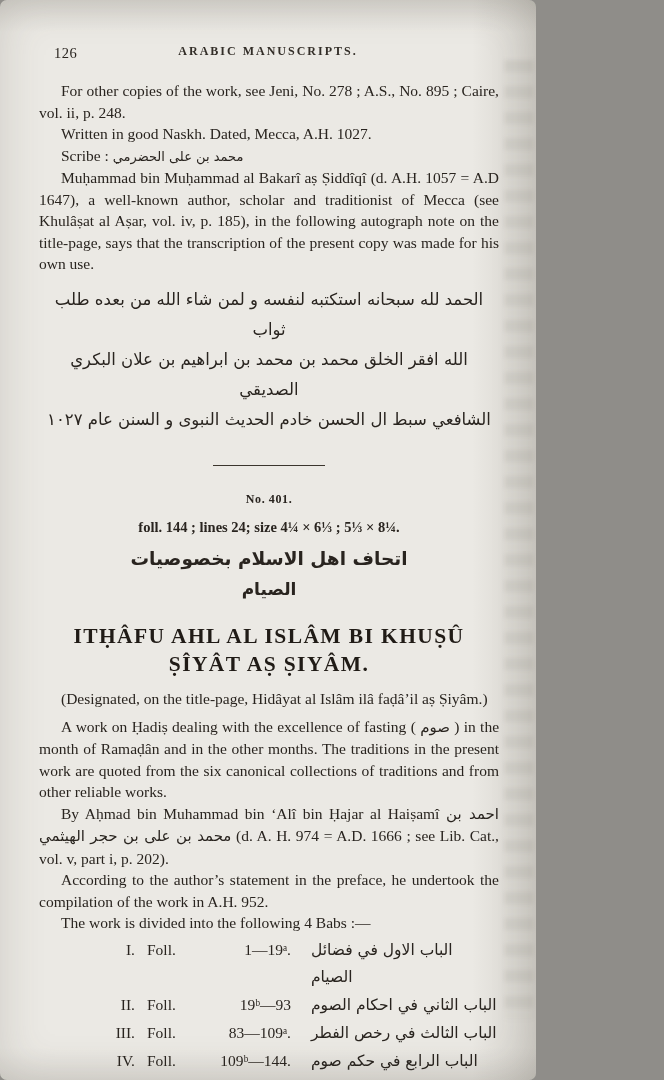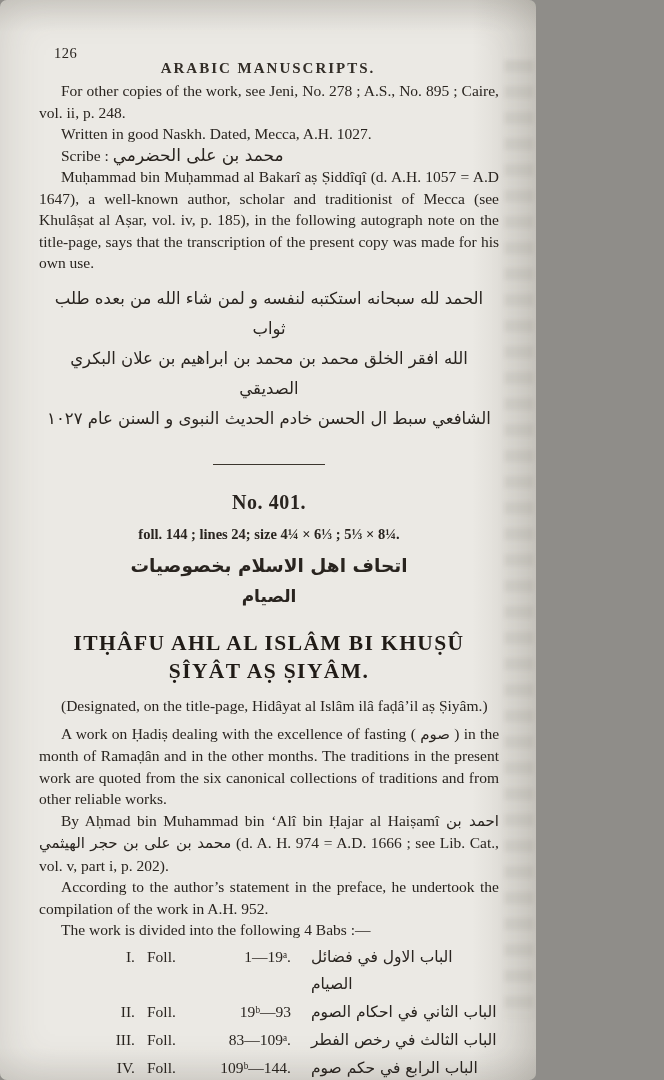--- a/index.html
+++ b/index.html
@@ -29,46 +29,46 @@
     filter:blur(2px);
     pointer-events:none;
   }
   .running-head{
     position:relative;
     padding:44px 36px 0 54px;
     height:22px;
   }
   .page-num{font-size:14.5px;letter-spacing:.5px;}
   .running-title{
-    position:absolute;left:50%;top:60px;transform:translateX(-50%);
-    font-size:15px;letter-spacing:2px;font-weight:bold;color:#332e28;
+    position:absolute;left:50%;top:44px;transform:translateX(-50%);
+    font-size:12px;letter-spacing:2px;font-weight:bold;color:#332e28;
   }
   .content{padding:14px 37px 0 39px;}
   p{margin:0;font-size:15.5px;line-height:21.5px;text-align:justify;}
   .indent{text-indent:22px;}
   .arabic{
     font-family:"DejaVu Sans",sans-serif;
     font-size:15px;
   }
-  .scribe-line .arabic{font-size:17px;}
+  .scribe-line .arabic{font-size:13px;}
   .arabic-block{
     margin:10px 6px 2px 6px;
     text-align:center;
   }
   .arabic-block p{
     font-family:"DejaVu Sans",sans-serif;
     font-size:16.5px;line-height:30px;text-align:center;
   }
   .divider{
     width:112px;border-top:1.6px solid #3b352d;
     margin:30px auto 0 auto;height:0;
   }
   .entry-no{
     margin:26px 0 0 0;text-align:center;
-    font-size:20px;font-weight:bold;letter-spacing:.6px;
+    font-size:12px;font-weight:bold;letter-spacing:.6px;
   }
   .collation{margin-top:10px;text-align:center;font-size:14.5px;font-weight:bold;}
   .arabic-title{
     margin-top:8px;text-align:center;
     font-family:"DejaVu Sans",sans-serif;
     font-size:18.5px;font-weight:bold;line-height:26px;
   }
   .arabic-title.second{margin-top:4px;font-size:17px;}
   .main-title{
     margin:20px 0 10px 0;text-align:center;

